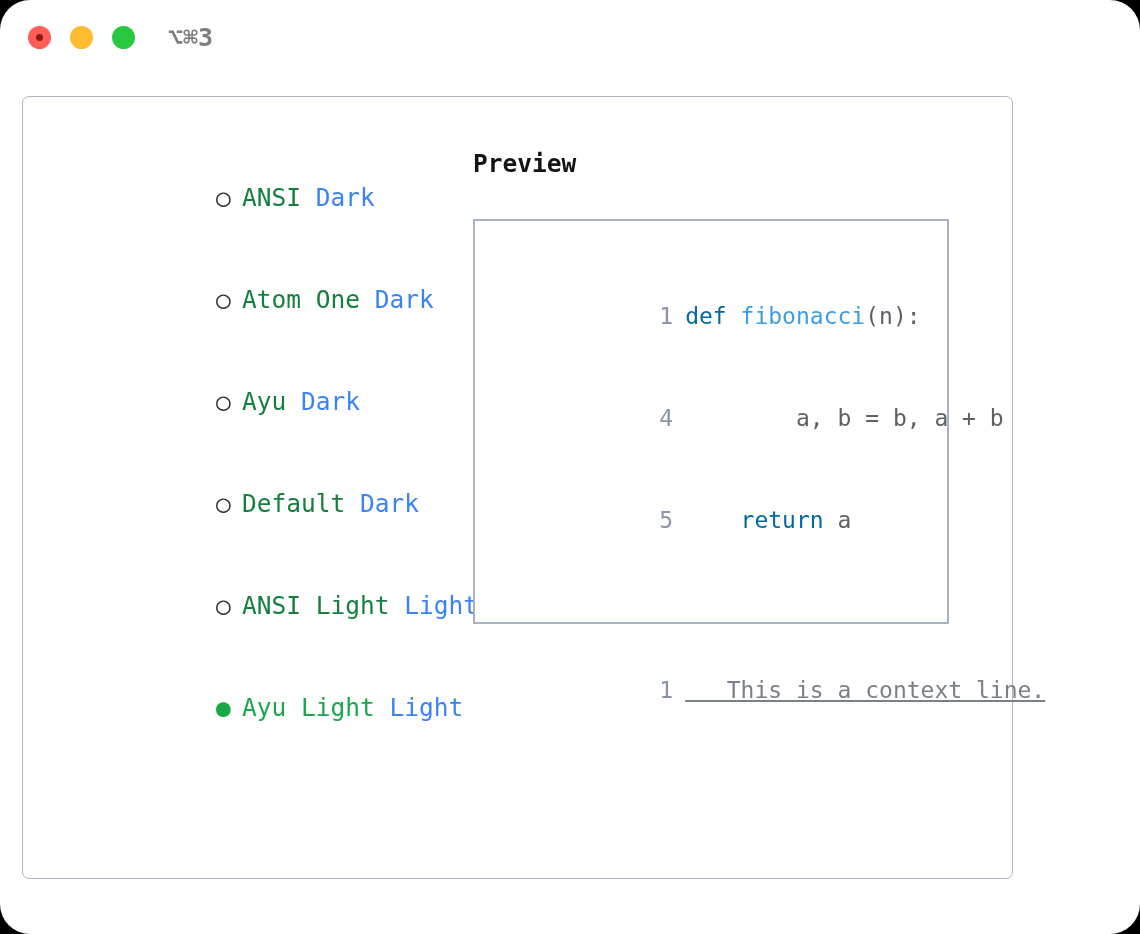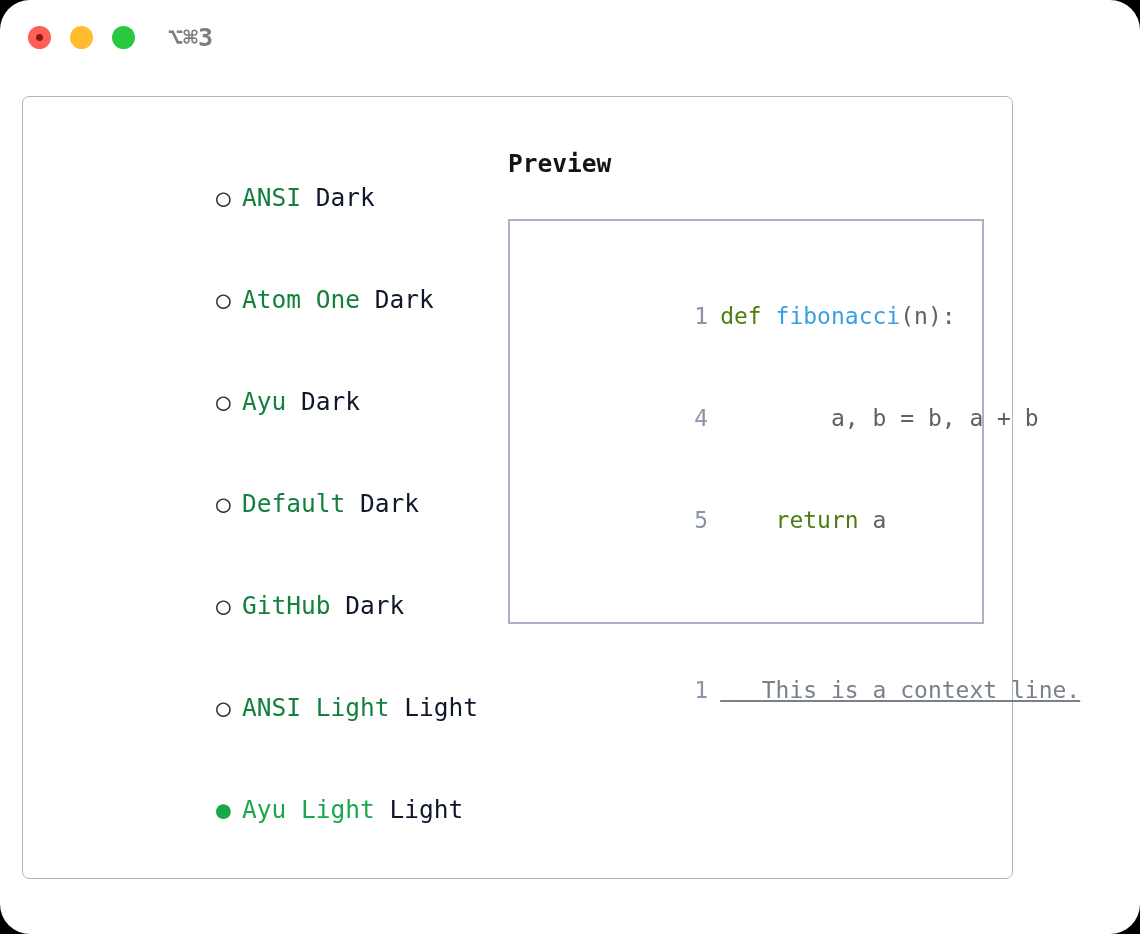--- a/index.html
+++ b/index.html
@@ -115,26 +115,26 @@
     color: #2b2b2b;
   }
   .marker {
     display: inline-block;
     width: 26px;
   }
   .marker.off { color: #2b2b2b; }
   .marker.on  { color: #18a84a; }
   .opt-row.selected .opt-label { color: #18a84a; }
   .opt-label { color: #15803d; }
-  .opt-kind  { color: #0f172a; margin-top: 24px; }
+  .opt-kind  { color: #3b82f6; margin-top: 24px; }
 
   
   .right-col {
     position: absolute;
-    left: 485px;
+    left: 450px;
     top: 50px;
     width: 500px;
   }
   .preview-head {
     font-size: 24.5px;
     line-height: 34px;
     font-weight: bold;
     color: #141414;
     white-space: pre;
   }
@@ -154,21 +154,21 @@
     white-space: pre;
     color: #5c6166;
   }
   .ln {
     display: inline-block;
     width: 26px;
     color: #8a94a6;
   }
   .blank-line { height: 34px; }
 
-  .tok-kw   { color: #4d7c0f; text-align: center; }
+  .tok-kw   { color: #0369a1; text-align: center; }
   .tok-fn   { color: #399ee6; margin-top: 33px; }
   .tok-num  { color: #a37acc; }
   .tok-call { color: #f07171; }
   .tok-txt  { color: #5c6166; }
 
   .diff-ctx { color: #7a8087; text-decoration: underline; }
 </style>
 </head>
 <body>
 
@@ -201,23 +201,20 @@
 
           <div class="opt-row">
             <span class="marker off">○</span><span class="opt-label">Ayu</span> <span class="opt-kind">Dark</span>
           </div>
 
           <div class="opt-row">
             <span class="marker off">○</span><span class="opt-label">Default</span> <span class="opt-kind">Dark</span>
           </div>
 
 
-          <div class="opt-row">
-            <span class="marker off">○</span><span class="opt-label">GitHub</span> <span class="opt-kind">Dark</span>
-          </div>
 
           <div class="opt-row">
             <span class="marker off">○</span><span class="opt-label">ANSI Light</span> <span class="opt-kind">Light</span>
           </div>
 
           <div class="opt-row selected">
             <span class="marker on">●</span><span class="opt-label">Ayu Light</span> <span class="opt-kind">Light</span>
           </div>
 
         </div>

